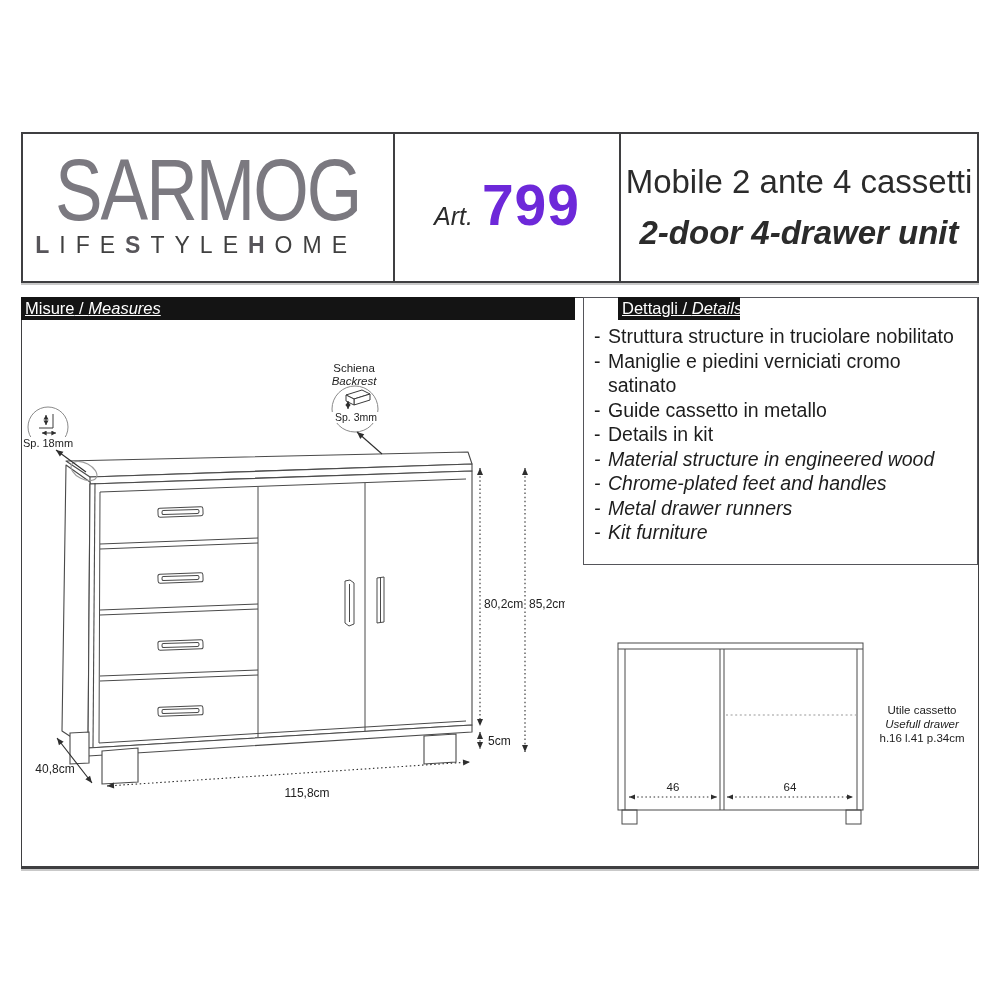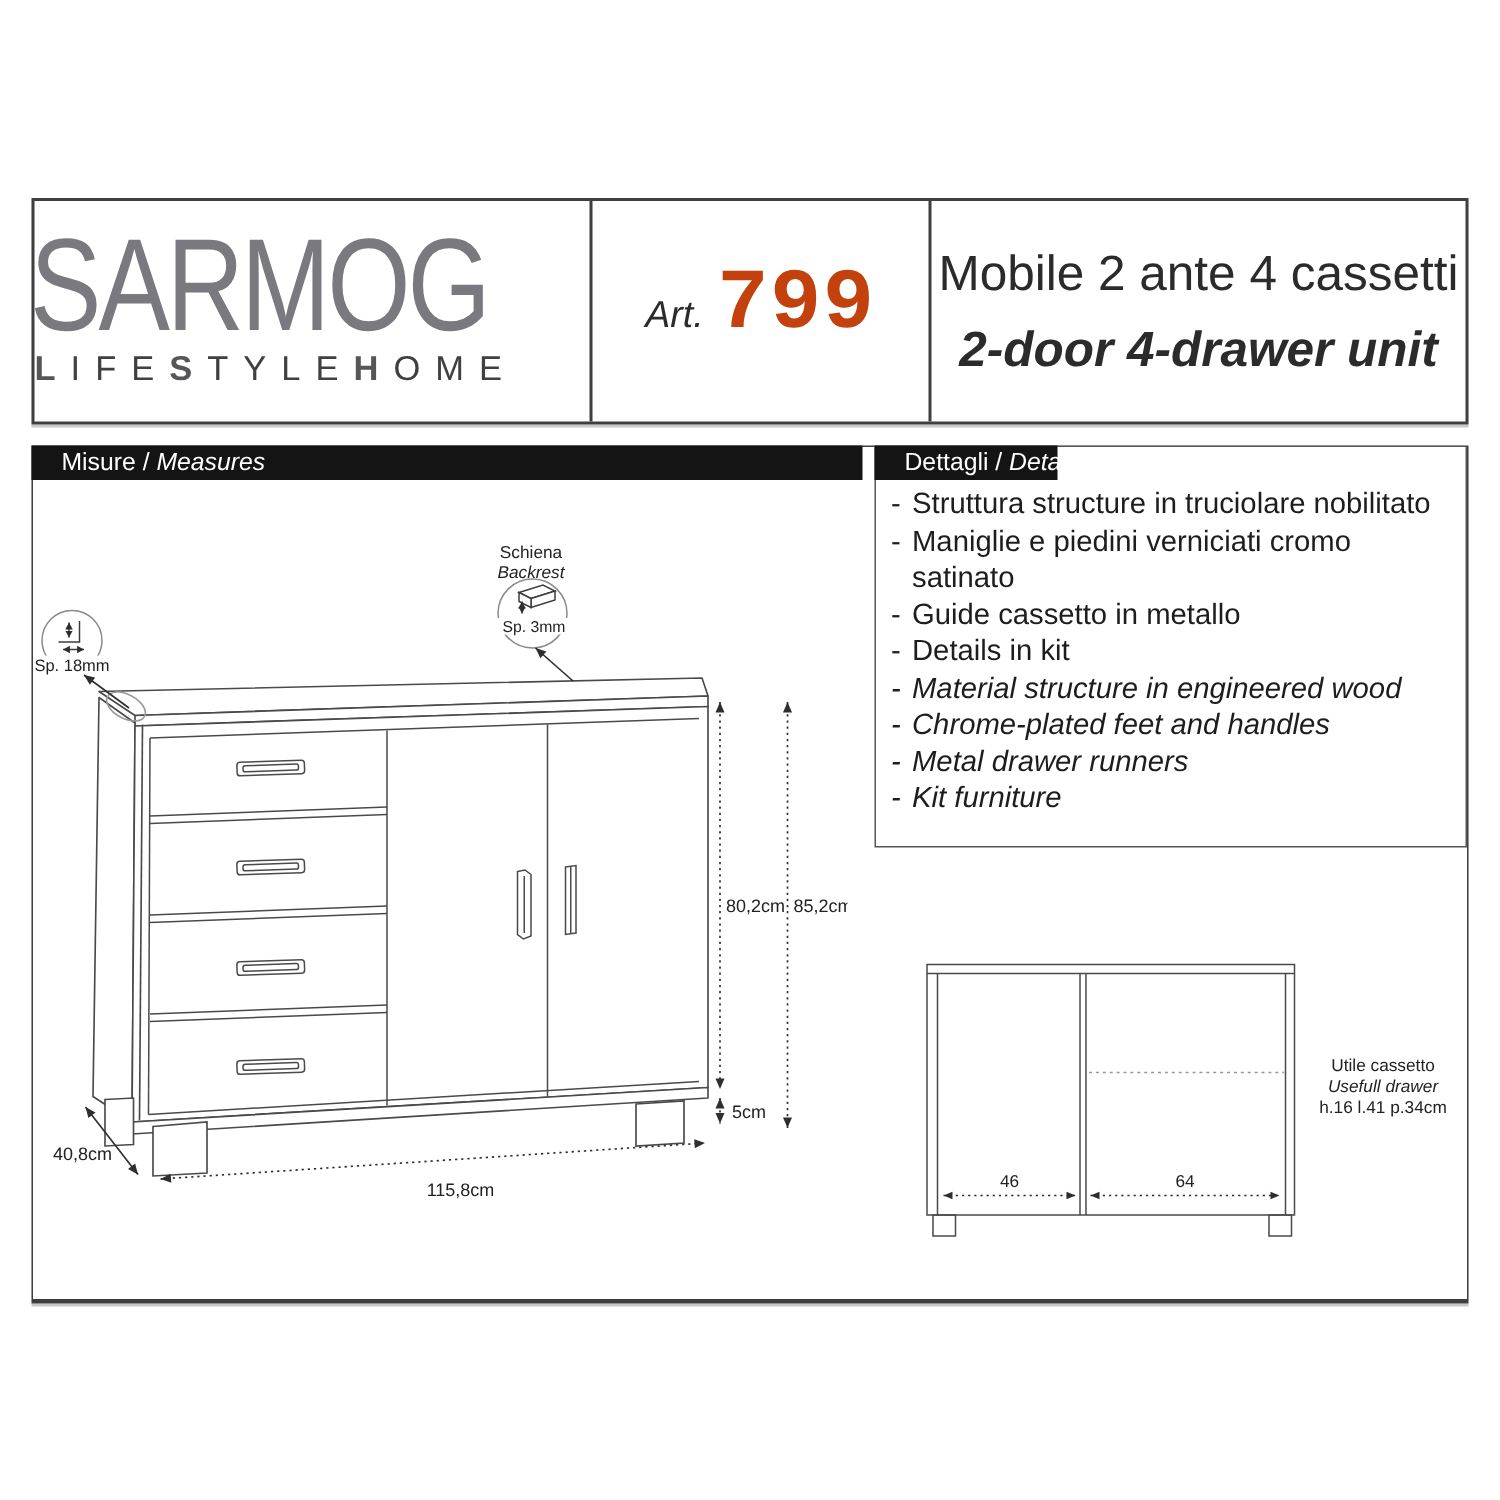--- a/index.html
+++ b/index.html
@@ -4,44 +4,44 @@
 <style>
   html,body{margin:0;padding:0;background:#fff;}
   .page{position:relative;width:1000px;height:1000px;background:#fff;overflow:hidden;
         font-family:"Liberation Sans",sans-serif;color:#1d1d1d;}
 
   
   .header-box{position:absolute;left:21px;top:132px;width:958px;height:151px;
               border:2px solid #3f3f41;box-sizing:border-box;display:flex;
               box-shadow:0 2px 0 rgba(120,120,120,.4);background:#fff;}
   .cell-logo{width:334px;display:flex;flex-direction:column;justify-content:center;
-             align-items:flex-start;box-sizing:border-box;}
+             align-items:flex-end;box-sizing:border-box;}
   .cell-art{width:226px;border-left:2px solid #3f3f41;display:flex;justify-content:center;
             align-items:baseline;box-sizing:border-box;padding-top:38px;gap:9px;margin-left:36px;}
   .cell-title{flex:1;border-left:2px solid #3f3f41;display:flex;flex-direction:column;
               justify-content:center;align-items:center;box-sizing:border-box;gap:13px;}
   .brand-name{font-size:70px;line-height:66px;color:#7b7980;letter-spacing:-2px;
               transform:scale(1.02,1.25);transform-origin:center;}
   .brand-tagline{margin-top:9px;font-size:23px;letter-spacing:10px;white-space:nowrap;}
   .tag-strong{color:#57555a;font-weight:bold;}
   .tag-light{color:#404040;}
   .art-prefix{font-style:italic;font-size:25px;color:#2b2b2b;}
-  .art-number{font-size:57px;font-weight:bold;color:#c2410c;letter-spacing:1px;font-family:Liberation Mono, monospace;}
+  .art-number{font-size:57px;font-weight:bold;color:#6d28d9;letter-spacing:1px;}
   .title-line1{font-size:33px;line-height:38px;color:#2b2b2b;}
   .title-line2{font-size:33px;line-height:38px;font-style:italic;color:#2b2b2b;font-weight:bold;}
 
   
   .main-box{position:absolute;left:21px;top:297px;width:958px;height:572px;
             border:1.5px solid #3f3f41;border-bottom-width:3px;box-sizing:border-box;
             box-shadow:0 2px 0 rgba(120,120,120,.4);background:#fff;z-index:1;}
   .section-bar{position:absolute;top:297px;height:23px;background:#141414;color:#fff;
-               font-size:16.5px;line-height:23px;padding-left:20px;box-sizing:border-box;
-               z-index:3;white-space:nowrap;}
+               font-size:16.5px;line-height:23px;padding-left:4px;box-sizing:border-box;
+               z-index:3;white-space:nowrap;text-decoration:underline;}
   .bar-misure{left:21px;width:554px;}
-  .bar-dettagli{left:583px;width:122px;}
+  .bar-dettagli{left:618px;width:122px;}
   .sep{white-space:pre;}
   .lang-en{font-style:italic;}
 
   
   .details-box{position:absolute;left:583px;top:297px;width:395px;height:268px;
                border:1px solid #55555a;box-sizing:border-box;background:#fff;z-index:2;
                padding:26px 8px 0 9px;}
   .details-list{list-style:none;margin:0;padding:0;}
   .details-list li{position:relative;padding-left:15px;font-size:19.5px;line-height:24.5px;
                    color:#1d1d1d;}

